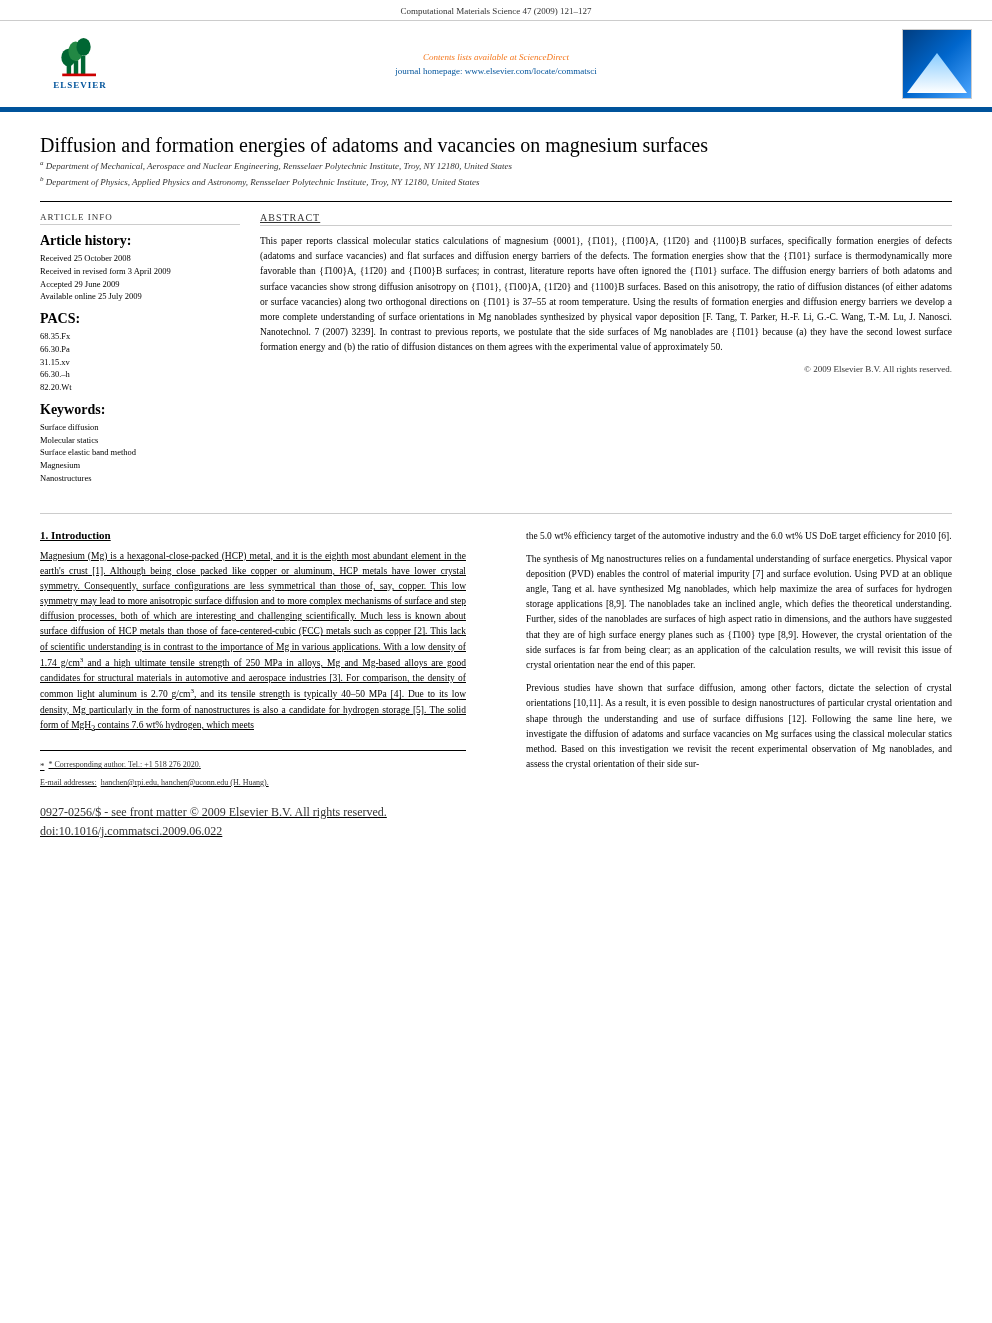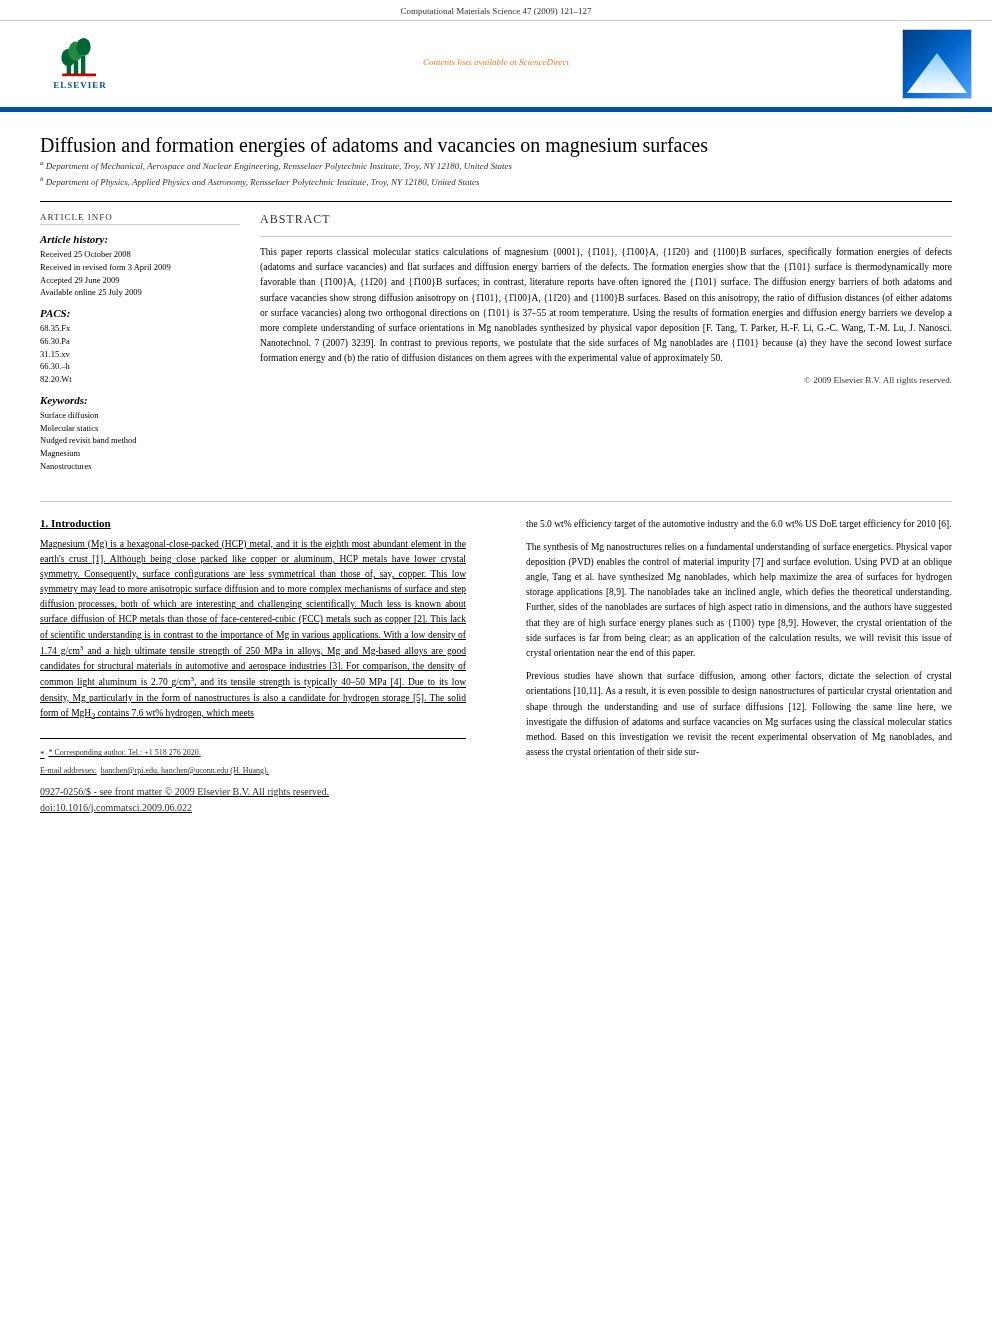--- a/index.html
+++ b/index.html
@@ -174,22 +174,21 @@
       color: #333;
       border-bottom: 1px solid #ccc;
       padding-bottom: 2px;
       margin-bottom: 8px;
     }
 
     .info-group {
       margin-bottom: 8px;
     }
     .info-group-title {
-      font-size: 11px;
-      font-style: italic;
+      font-size: 14px;
       font-weight: bold;
       margin-bottom: 3px;
     }
     .info-item {
       font-size: 8.5px;
       line-height: 1.5;
       color: #000;
     }
 
     
@@ -199,27 +198,28 @@
     }
 
     
     .keyword-list {
       font-size: 8.5px;
       line-height: 1.7;
     }
 
     
     .abstract-title {
-      font-size: 12px;
+      font-size: 10px;
       letter-spacing: 1px;
       text-transform: uppercase;
       color: #333;
       border-bottom: 1px solid #ccc;
-      padding-bottom: 9px;
+      padding-bottom: 2px;
       margin-bottom: 8px;
+      text-decoration: underline;
     }
     .abstract-text {
       font-size: 9.5px;
       line-height: 1.6;
       text-align: justify;
     }
     .copyright {
       font-size: 9px;
       text-align: right;
       margin-top: 8px;
@@ -276,22 +276,22 @@
       align-items: flex-start;
       gap: 4px;
       margin-bottom: 3px;
     }
     .footnote-star {
       font-size: 9px;
     }
 
     
     .bottom-copyright {
-      margin-top: 6px;
-      font-size: 10px;
+      margin-top: 13px;
+      font-size: 12px;
       color: #333;
     }
   </style>
 </head>
 <body>
 
 <div class="journal-bar">
   <span>Computational Materials Science 47 (2009) 121–127</span>
 </div>
 
@@ -307,20 +307,23 @@
         <ellipse cx="20" cy="15" rx="8" ry="11" fill="#228844"></ellipse>
         <ellipse cx="29" cy="10" rx="8" ry="10" fill="#006633"></ellipse>
         <rect x="5" y="40" width="38" height="3" fill="#cc0000"></rect>
       </svg>
       <span class="elsevier-text">ELSEVIER</span>
     </div>
   </div>
   <div class="header-center">
     <div class="sciencedirect-link">
       <span>Contents lists available at </span><span style="color:#f47920;font-style:italic;">ScienceDirect</span>
+    </div>
+    <div class="journal-homepage">
+      <span>journal homepage: </span><span style="color:#00539b;">www.elsevier.com/locate/commatsci</span>
     </div>
   </div>
   <div class="header-right">
     <div class="journal-cover">
       <div class="journal-cover-inner"></div>
     </div>
   </div>
 </div>
 
 <div class="blue-divider"></div>
@@ -357,21 +360,21 @@
           <div class="info-item">66.30.–h</div>
           <div class="info-item">82.20.Wt</div>
         </div>
       </div>
 
       <div class="info-group">
         <div class="info-group-title">Keywords:</div>
         <div class="keyword-list">
           <div class="info-item">Surface diffusion</div>
           <div class="info-item">Molecular statics</div>
-          <div class="info-item">Nudged revisit band method</div>
+          <div class="info-item">Surface elastic band method</div>
           <div class="info-item">Magnesium</div>
           <div class="info-item">Nanostructures</div>
         </div>
       </div>
     </div>
 
     <div class="right-col">
       <div class="abstract-title">ABSTRACT</div>
       <div class="abstract-text">This paper reports classical molecular statics calculations of magnesium {0001}, {1̄101}, {1̄100}A, {11̄20} and {1100}B surfaces, specifically formation energies of defects (adatoms and surface vacancies) and flat surfaces and diffusion energy barriers of the defects. The formation energies show that the {1̄101} surface is thermodynamically more favorable than {1̄100}A, {11̄20} and {1̄100}B surfaces; in contrast, literature reports have often ignored the {1̄101} surface. The diffusion energy barriers of both adatoms and surface vacancies show strong diffusion anisotropy on {1̄101}, {1̄100}A, {11̄20} and {1100}B surfaces. Based on this anisotropy, the ratio of diffusion distances (of either adatoms or surface vacancies) along two orthogonal directions on {1̄101} is 37–55 at room temperature. Using the results of formation energies and diffusion energy barriers we develop a more complete understanding of surface orientations in Mg nanoblades synthesized by physical vapor deposition [F. Tang, T. Parker, H.-F. Li, G.-C. Wang, T.-M. Lu, J. Nanosci. Nanotechnol. 7 (2007) 3239]. In contrast to previous reports, we postulate that the side surfaces of Mg nanoblades are {1̄101} because (a) they have the second lowest surface formation energy and (b) the ratio of diffusion distances on them agrees with the experimental value of approximately 50.</div>
       <div class="copyright">© 2009 Elsevier B.V. All rights reserved.</div>

